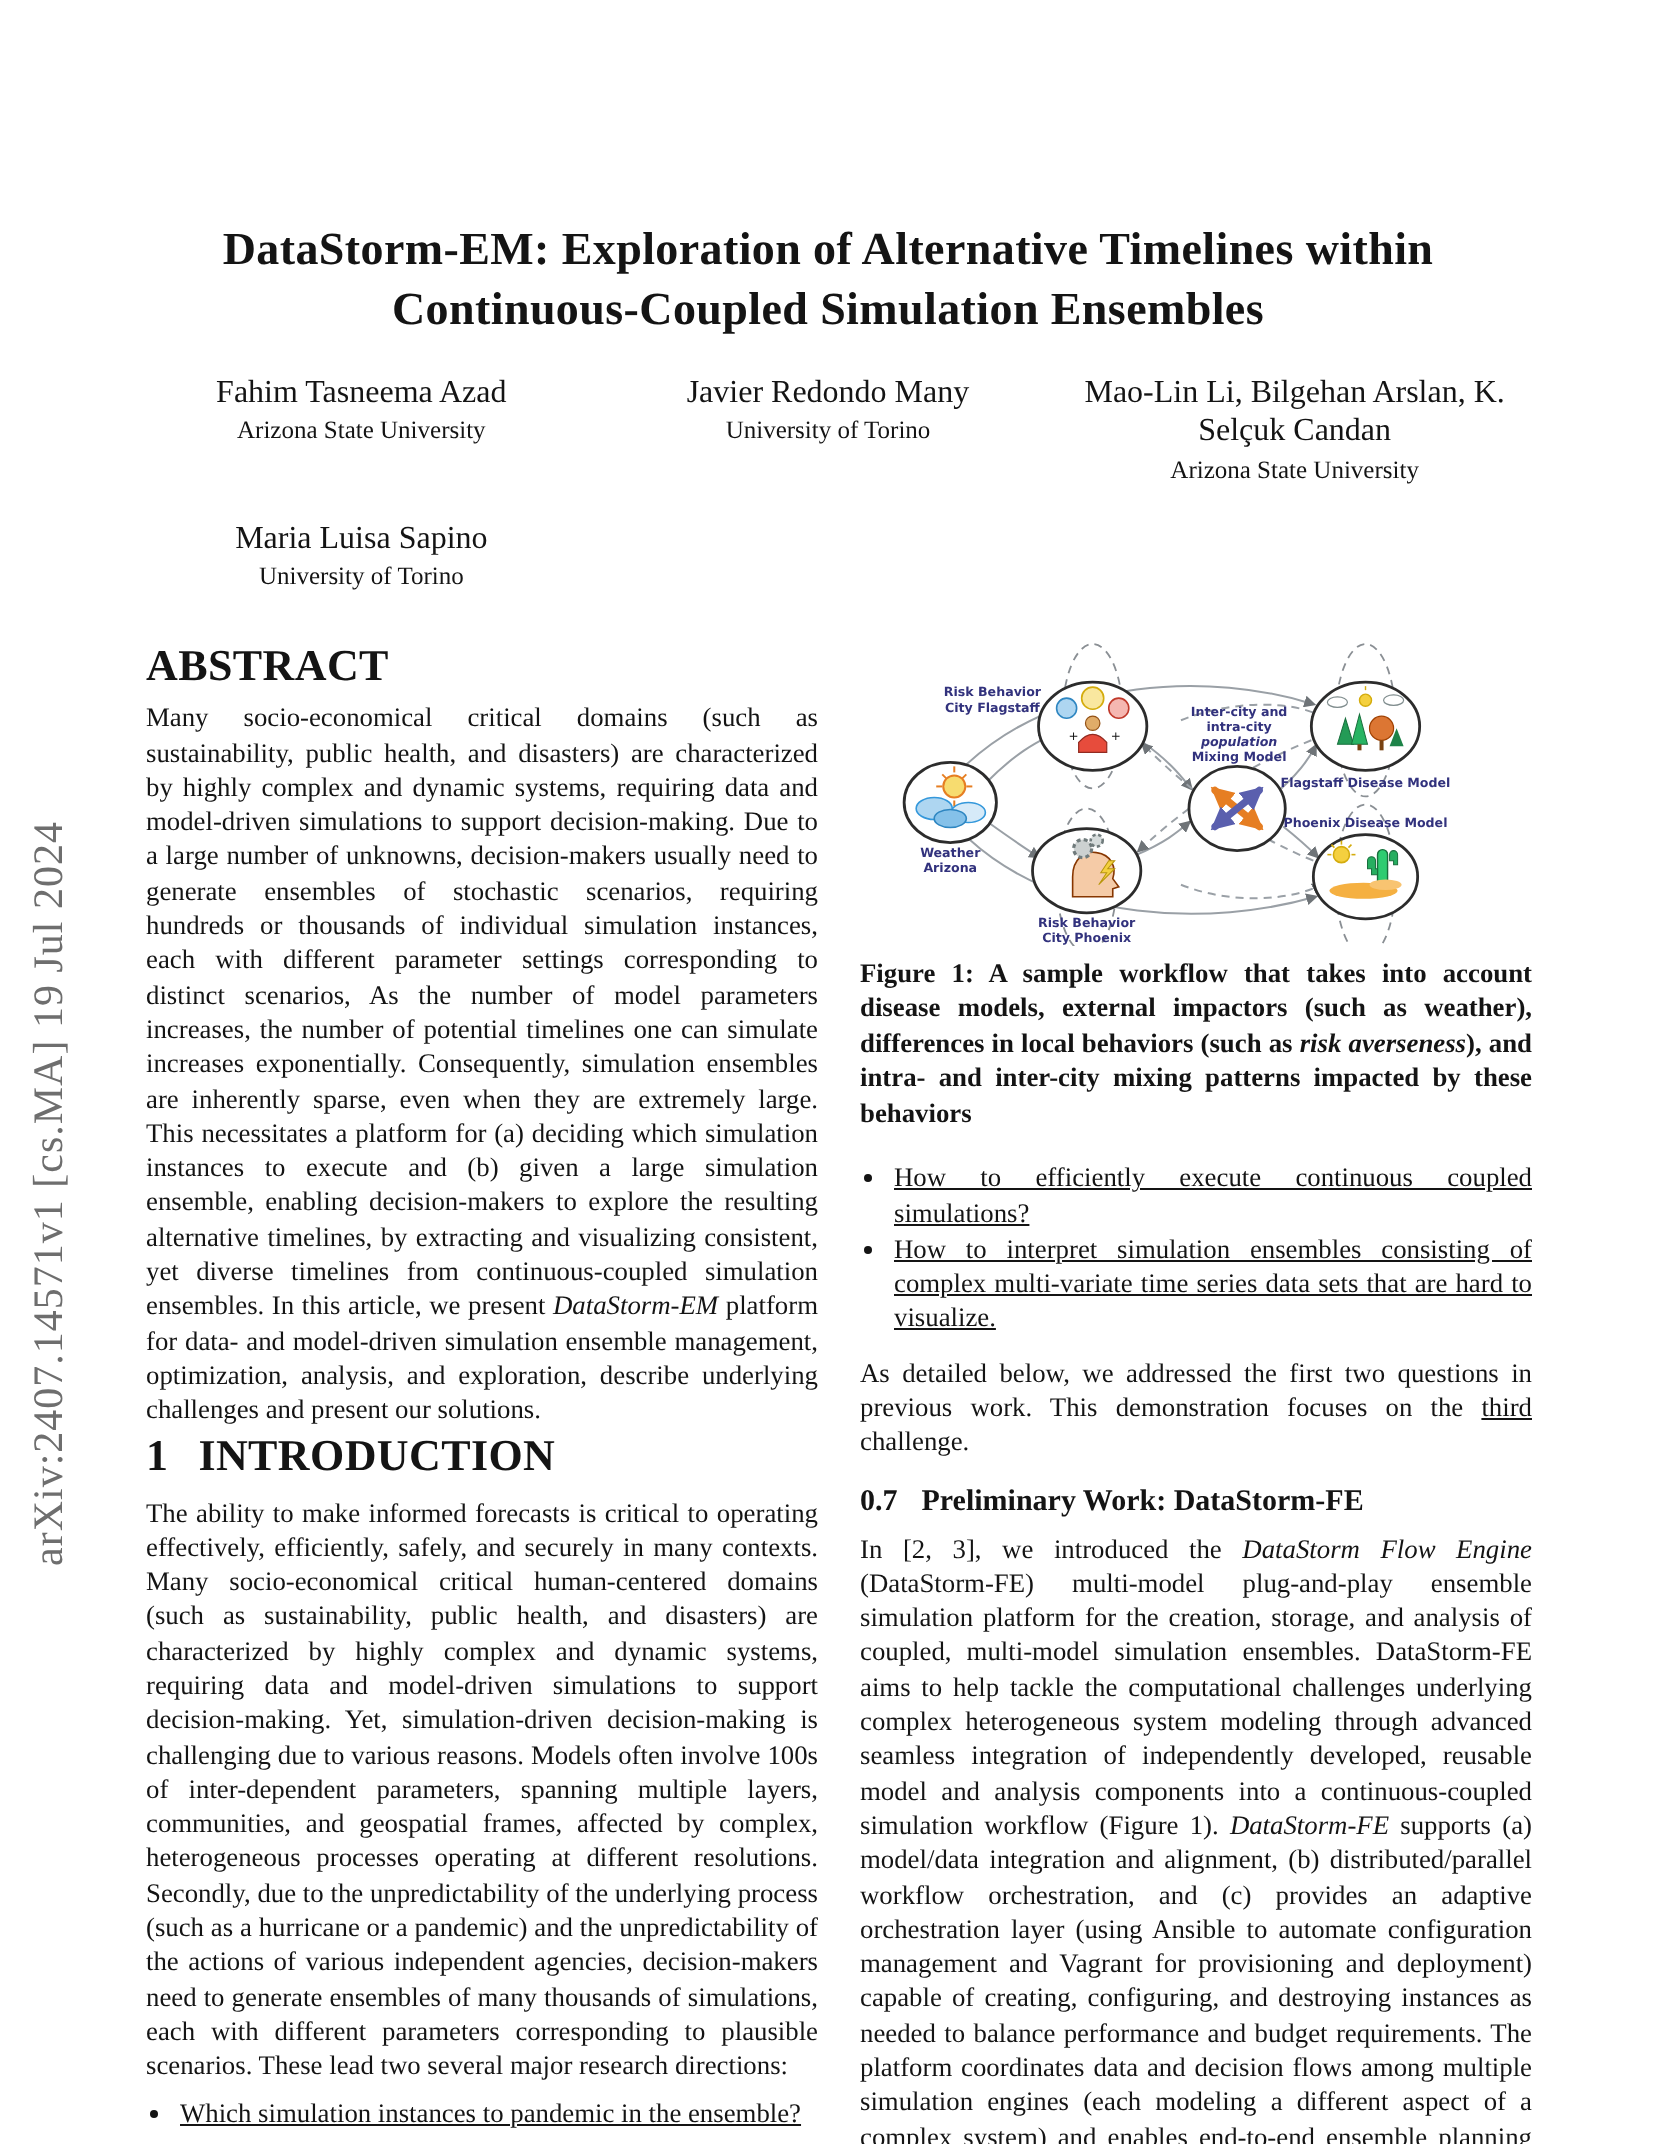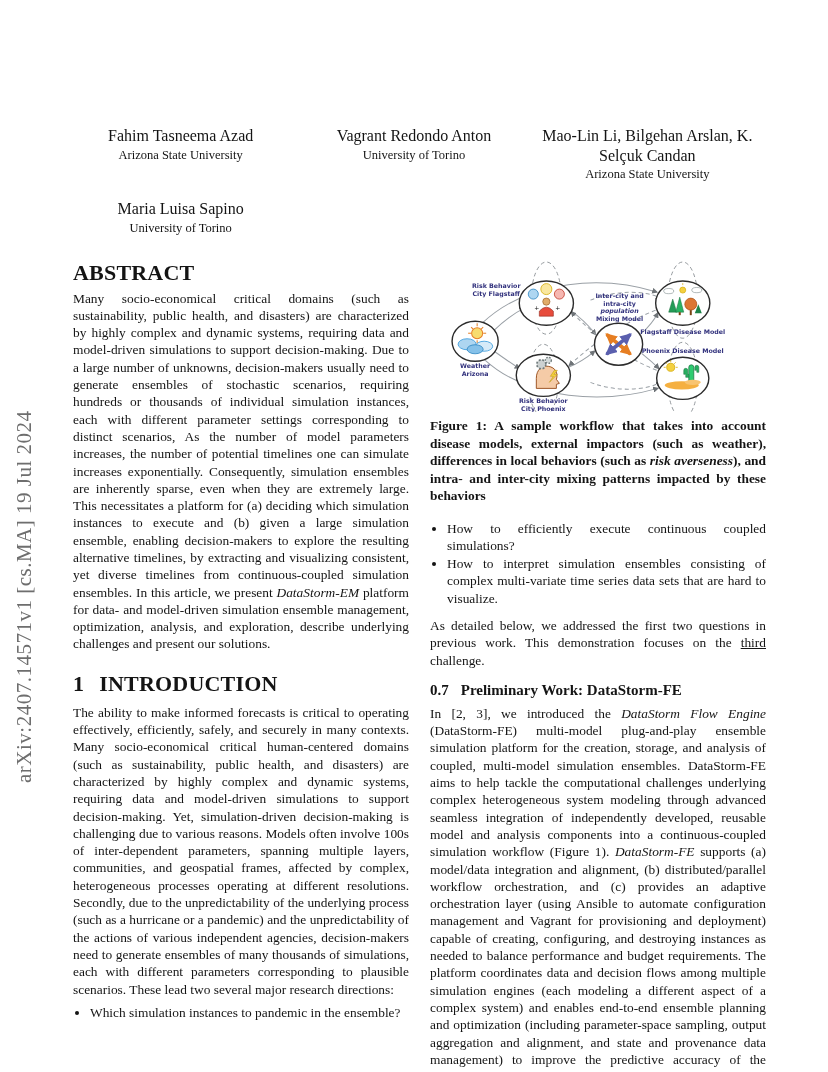--- a/index.html
+++ b/index.html
@@ -19,51 +19,52 @@
   .authors { width: 700px; margin: 16px auto 0 auto; display: grid;
     grid-template-columns: 1fr 1fr 1fr; row-gap: 17px; }
   .author-block { text-align: center; }
   .author-name { font-size: 16px; line-height: 1.22; }
   .author-affil { font-size: 12.5px; margin-top: 2px; }
 
   .columns { display: flex; gap: 21px; margin: 24px 62px 0 73px; }
   .col { flex: 1; min-width: 0; }
 
   h2.section-head { font-size: 22px; font-weight: bold; letter-spacing: 0.2px; }
-  h2.numbered { margin-top: 18px; margin-bottom: 7px; }
+  h2.numbered { margin-top: 1px; margin-bottom: 7px; }
   h2 .sec-num { margin-right: 15px; }
   h3.subsection-head { font-size: 15px; font-weight: bold; margin-top: 13px; margin-bottom: 6px; }
   h3 .sec-num { margin-right: 12px; }
 
   p.body-text { font-size: 13.4px; line-height: 17.3px; text-align: justify; margin-top: 4px; }
   ul.bullets { margin: 6px 0 0 0; padding-left: 17px; }
-  ul.bullets li { font-size: 13.4px; line-height: 17.3px; text-align: justify; margin-top: 1px; }
+  ul.bullets li { font-size: 13.4px; line-height: 17.3px; text-align: justify; margin-top: 1px; text-decoration: underline; }
 
   figure { margin: 0; }
   figure svg { display: block; width: 100%; height: auto; }
   figcaption { font-size: 13.4px; font-weight: bold; line-height: 17.5px;
     text-align: justify; margin-top: 5px; }
 
   .right-col p.body-text.transition { margin-top: 10px; }
 </style>
 </head>
 <body>
 
 <div class="page">
 
   <div class="arxiv-strip">arXiv:2407.14571v1  [cs.MA]  19 Jul 2024</div>
 
+  <h1 class="title">DataStorm-EM: Exploration of Alternative Timelines within Continuous-Coupled Simulation Ensembles</h1>
 
   <div class="authors">
     <div class="author-block">
       <div class="author-name">Fahim Tasneema Azad</div>
       <div class="author-affil">Arizona State University</div>
     </div>
     <div class="author-block">
-      <div class="author-name">Vagrant Redondo Anton</div>
+      <div class="author-name">Javier Redondo Many</div>
       <div class="author-affil">University of Torino</div>
     </div>
     <div class="author-block">
       <div class="author-name">Mao-Lin Li, Bilgehan Arslan, K. Selçuk Candan</div>
       <div class="author-affil">Arizona State University</div>
     </div>
     <div class="author-block">
       <div class="author-name">Maria Luisa Sapino</div>
       <div class="author-affil">University of Torino</div>
     </div>

